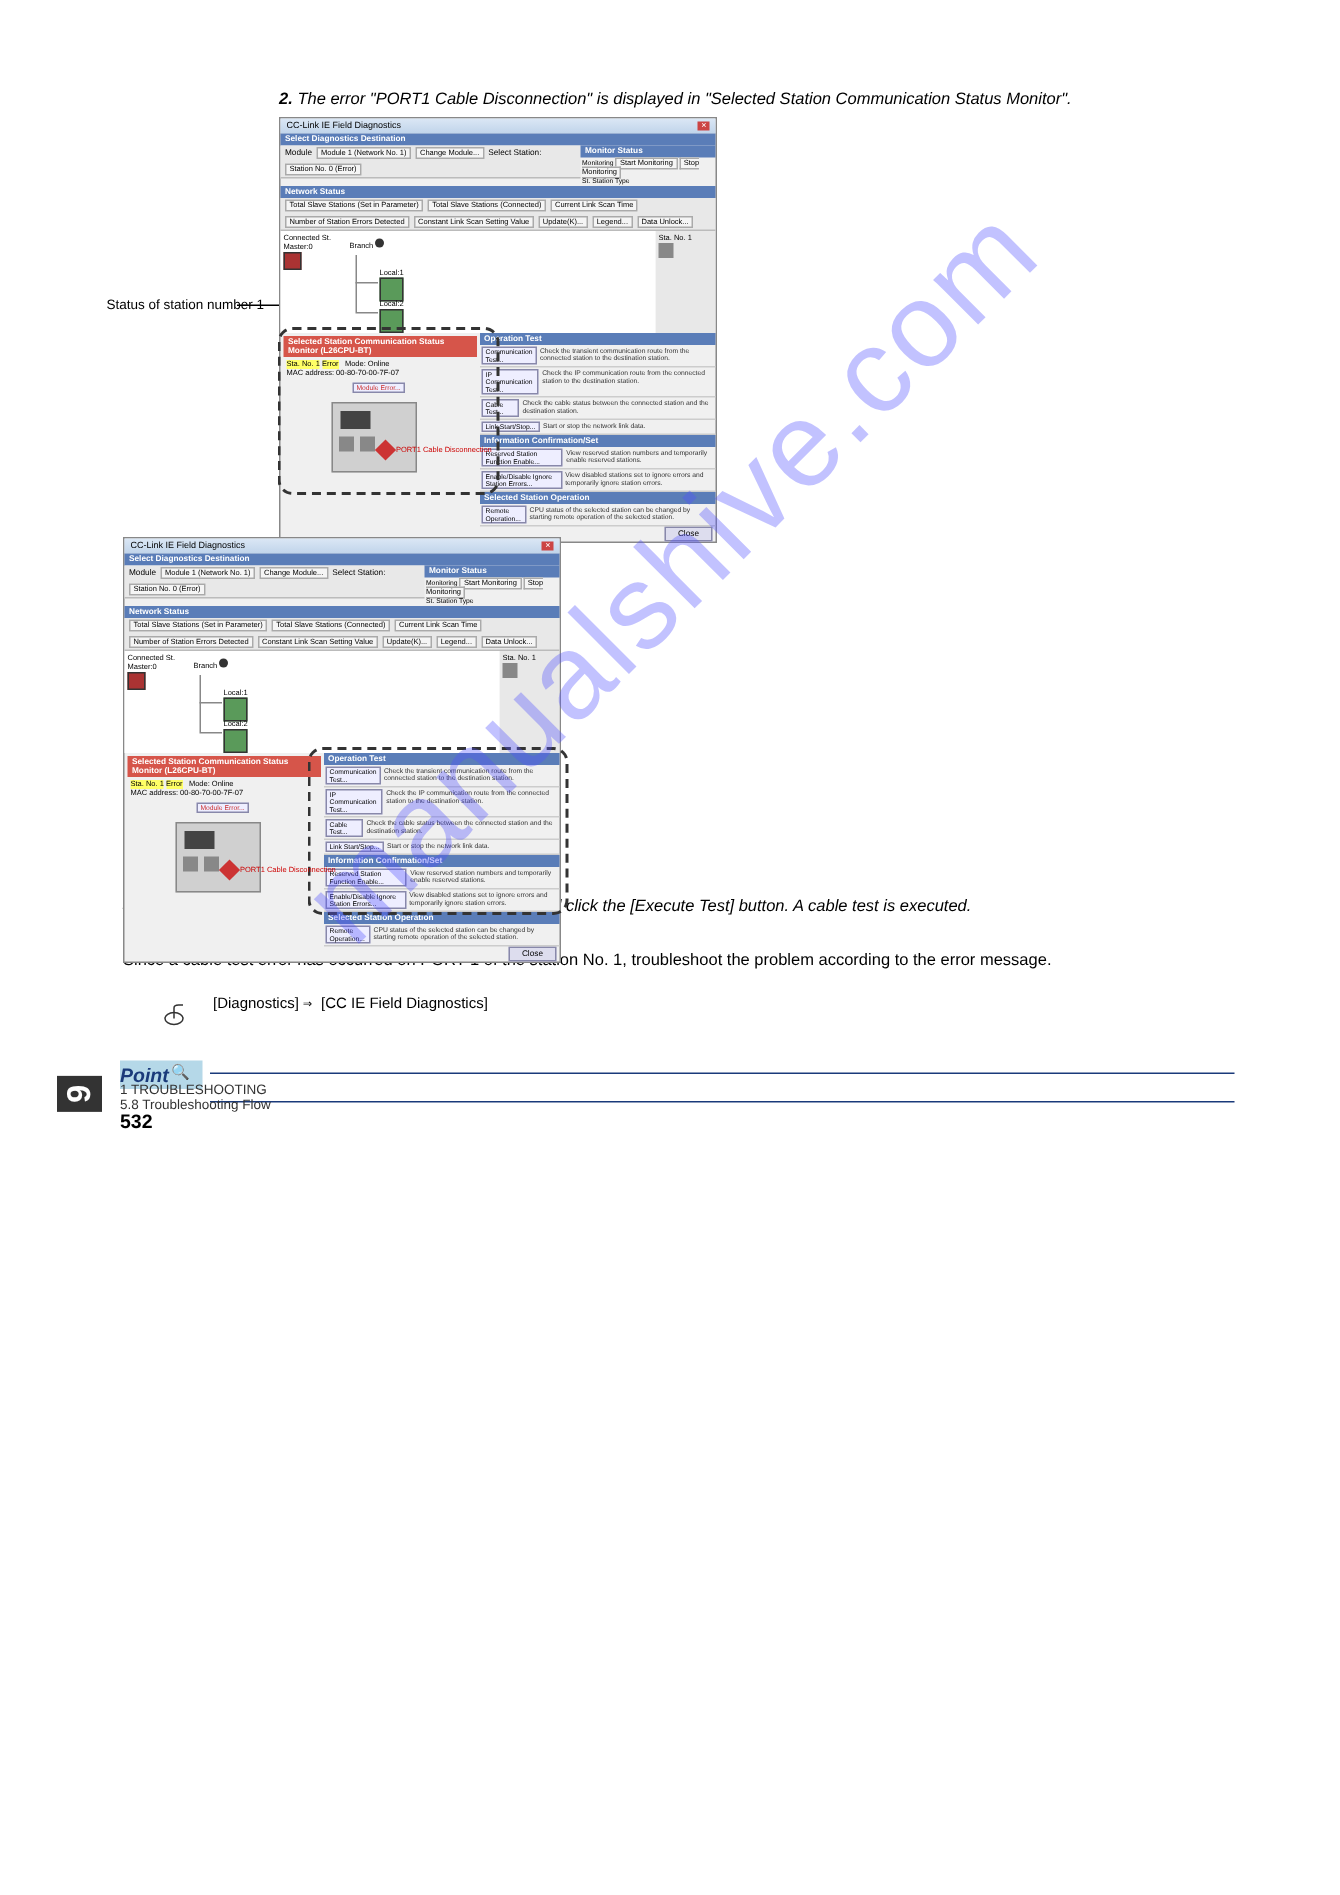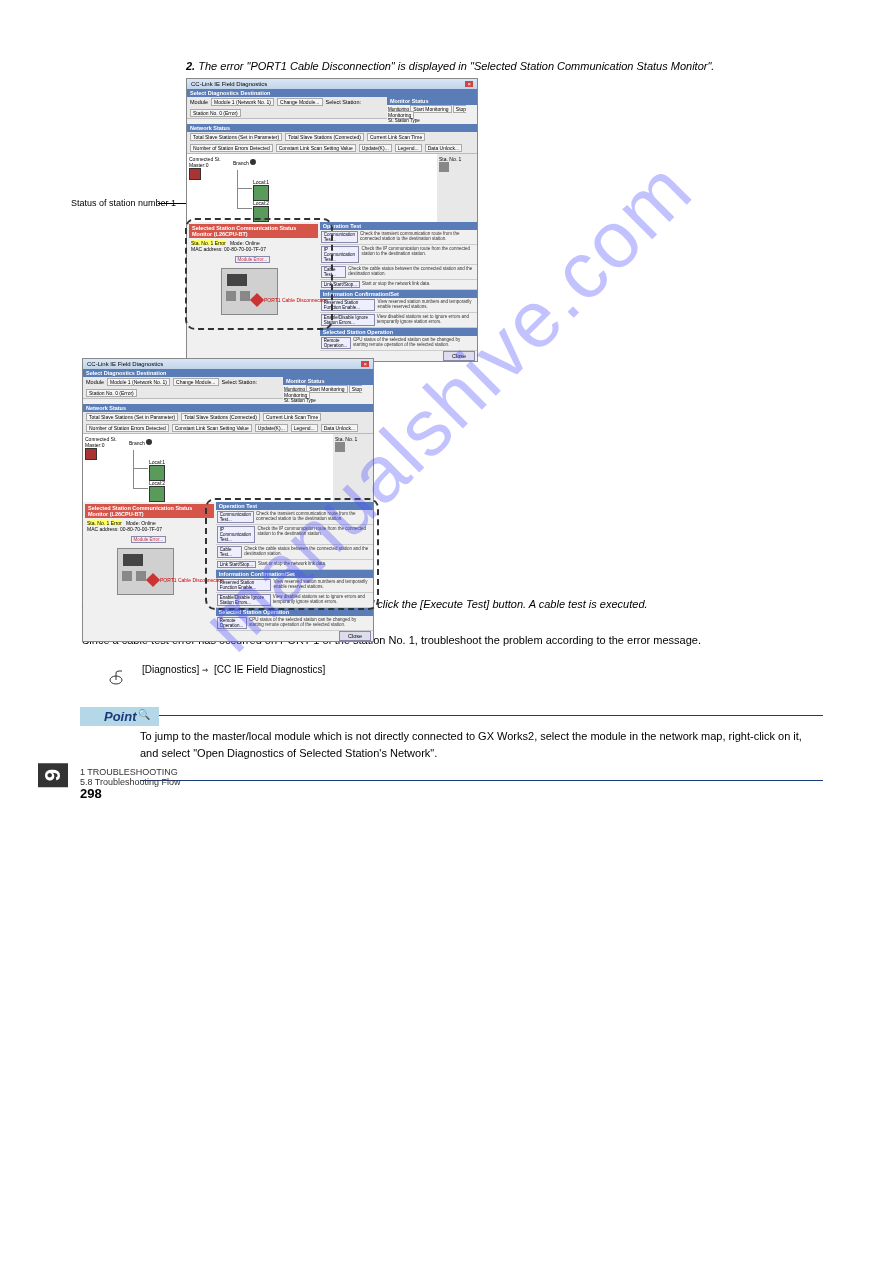--- a/index.html
+++ b/index.html
@@ -191,21 +191,21 @@
     margin-left: 28px;
     margin-top: 4px;
   }
   .mouse-icon {
     display: inline-block;
     vertical-align: middle;
   }
   .point-badge {
     display: inline-block;
     background: #b5d8e8;
-    padding: 2px 8px 2px 24px;
+    padding: 2px 8px 2px 0;
     font-size: 13px;
     font-style: italic;
     font-weight: bold;
     color: #1a3a7a;
     position: relative;
   }
   .point-badge::after {
     content: "🔍";
     font-size: 10px;
     font-style: normal;
@@ -584,25 +584,24 @@
       <span class="menu-arrow"> ⇒ </span>
       <span>[CC IE Field Diagnostics]</span>
     </span>
   </div>
 
   
   <div style="margin-top:12px;">
     <span class="point-badge">Point</span>
     <div class="point-line"></div>
     <div class="point-content">
-      <p>To jump to the master/local module which is not directly connected to GX Works2, select the module in the network map, right-click on it, and select "Open Diagnostics of Selected Station's Network".</p>
     </div>
     <div class="end-line"></div>
   </div>
 
   
   <div class="foot-left">9</div>
   <div class="foot-bottom">
     <span>1  TROUBLESHOOTING</span><br>
     <span>5.8  Troubleshooting Flow</span>
   </div>
-  <div class="foot-page">298</div>
+  <div class="foot-page">532</div>
 </div>
 
 </body></html>

